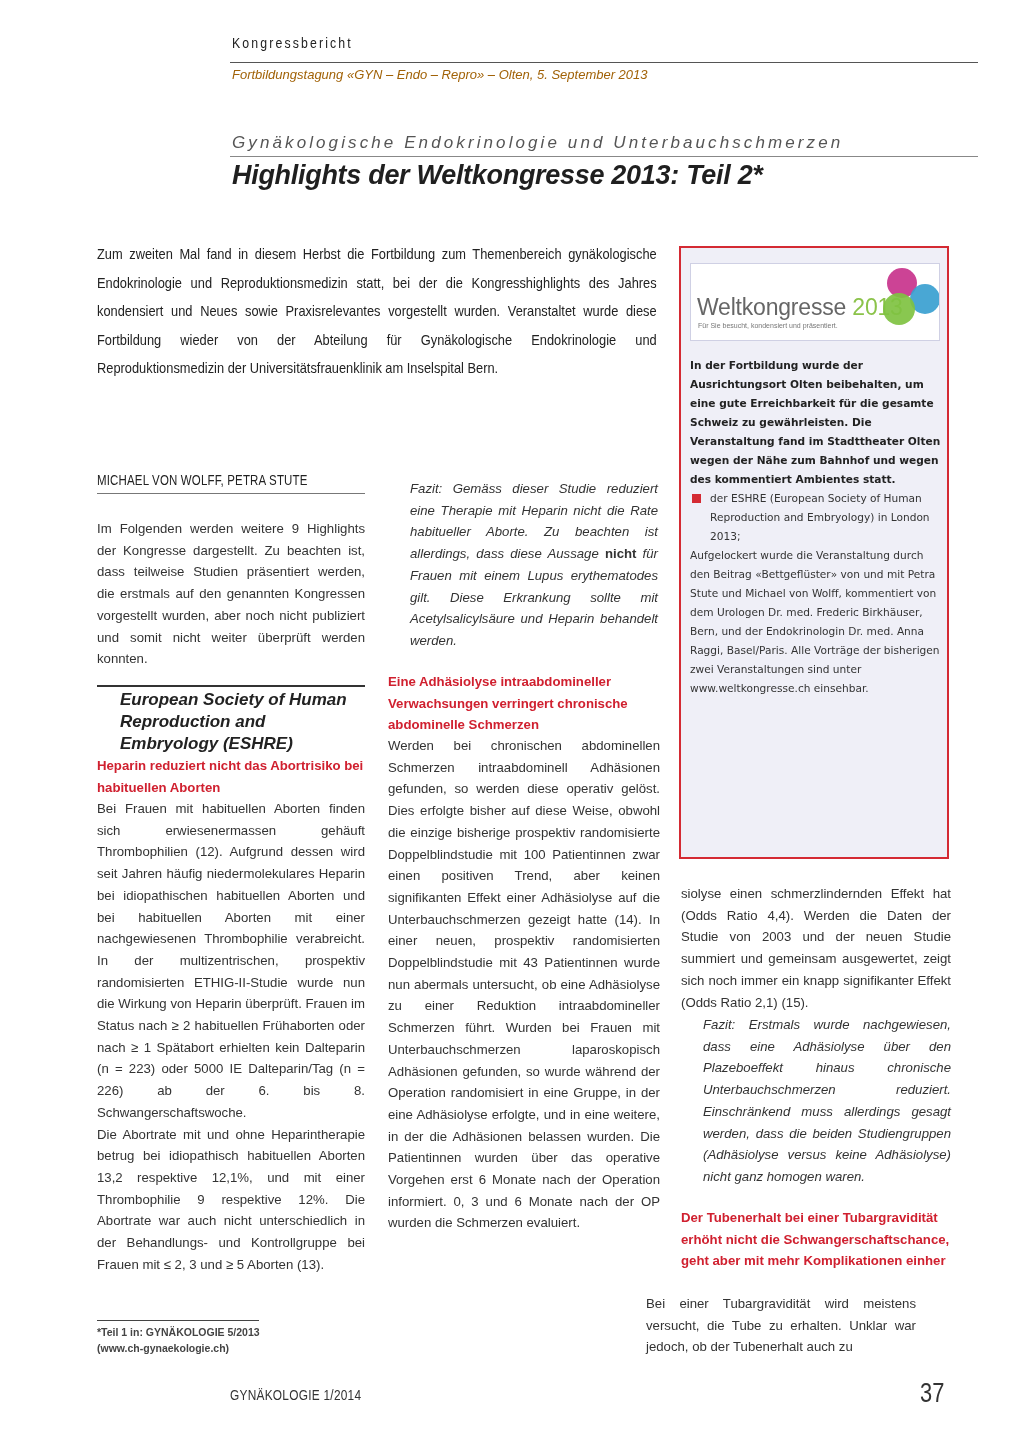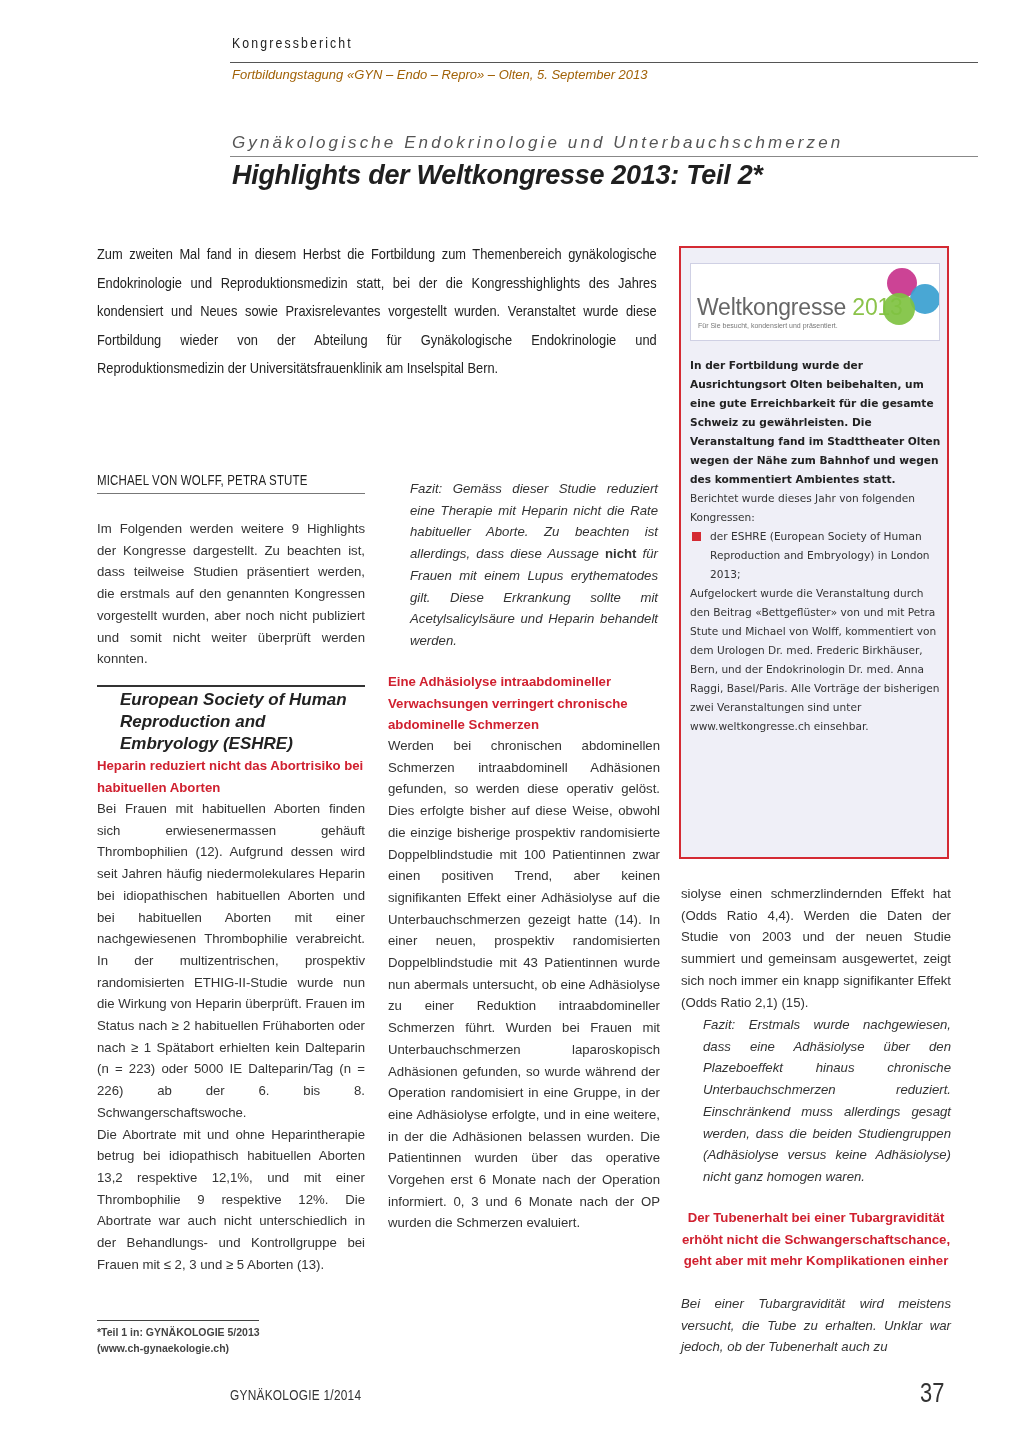--- a/index.html
+++ b/index.html
@@ -56,22 +56,22 @@
 
     #box-text { left: 9px; top: 108px; width: 254px; font-family: "DejaVu Sans", sans-serif; font-size: 10.6px; line-height: 19px; color: #333; }
     #box-text p { margin: 0; }
     #box-lead { font-weight: bold; color: #222; }
     .box-list { list-style: none; margin: 0; padding: 0; }
     .box-list li { position: relative; padding-left: 20px; }
     .bullet { position: absolute; left: 2px; top: 5px; width: 9px; height: 9px; background: #d42a33; }
 
     #col3-body { left: 681px; top: 883px; width: 270px; }
     #col3-fazit { left: 703px; top: 1014px; width: 248px; }
-    #col3-head { left: 681px; top: 1207px; width: 270px; text-align: center; }
-    #col3-body2 { left: 681px; top: 1293px; width: 270px; font-style: italic; }
+    #col3-head { left: 681px; top: 1207px; width: 270px; }
+    #col3-body2 { left: 646px; top: 1293px; width: 270px; }
 
     
     #footer-journal { left: 230px; top: 1387px; font-family: "Liberation Sans", sans-serif; font-size: 14.5px; color: #333; transform: scaleX(0.82); transform-origin: left; letter-spacing: 0.3px; }
     #page-number { left: 920px; top: 1377px; font-family: "Liberation Sans", sans-serif; font-size: 28px; color: #333; transform: scaleX(0.78); transform-origin: left; }
   </style>
 </head>
 <body>
 
 <div id="kicker" class="abs">Kongressbericht</div>
 <div id="rule-top" class="abs"></div>
@@ -111,21 +111,20 @@
     <div id="logo-word" class="abs"><span>Weltkongresse </span><span id="logo-year">2013</span></div>
     <div id="logo-tag" class="abs">Für Sie besucht, kondensiert und präsentiert.</div>
     <div>
       <div id="dot-pink" class="dot"></div>
       <div id="dot-blue" class="dot"></div>
       <div id="dot-green" class="dot"></div>
     </div>
   </div>
   <div id="box-text" class="abs">
     <p id="box-lead">In der Fortbildung wurde der Ausrichtungsort Olten beibehalten, um eine gute Erreichbarkeit für die gesamte Schweiz zu gewährleisten. Die Veranstaltung fand im Stadttheater Olten wegen der Nähe zum Bahnhof und wegen des kommentiert Ambientes statt.</p>
-    <p>Berichtet wurde dieses Jahr von folgenden Kongressen:</p>
     <ul class="box-list">
       <li><span class="bullet"></span><span>der ESHRE (European Society of Human Reproduction and Embryology) in London 2013;</span></li>
     </ul>
     <p>Aufgelockert wurde die Veranstaltung durch den Beitrag «Bettgeflüster» von und mit Petra Stute und Michael von Wolff, kommentiert von dem Urologen Dr. med. Frederic Birkhäuser, Bern, und der Endokrinologin Dr. med. Anna Raggi, Basel/Paris. Alle Vorträge der bisherigen zwei Veranstaltungen sind unter www.weltkongresse.ch einsehbar.</p>
   </div>
 </div>
 
 <div id="col3-body" class="abs body-text">siolyse einen schmerzlindernden Effekt hat (Odds Ratio 4,4). Werden die Daten der Studie von 2003 und der neuen Studie summiert und gemeinsam ausgewertet, zeigt sich noch immer ein knapp signifikanter Effekt (Odds Ratio 2,1) (15).</div>
 <div id="col3-fazit" class="abs body-text italic">Fazit: Erstmals wurde nachgewiesen, dass eine Adhäsiolyse über den Plazeboeffekt hinaus chronische Unterbauchschmerzen reduziert. Einschränkend muss allerdings gesagt werden, dass die beiden Studiengruppen (Adhäsiolyse versus keine Adhäsiolyse) nicht ganz homogen waren.</div>
 <div id="col3-head" class="abs red-head">Der Tubenerhalt bei einer Tubargravidität erhöht nicht die Schwangerschaftschance, geht aber mit mehr Komplikationen einher</div>

